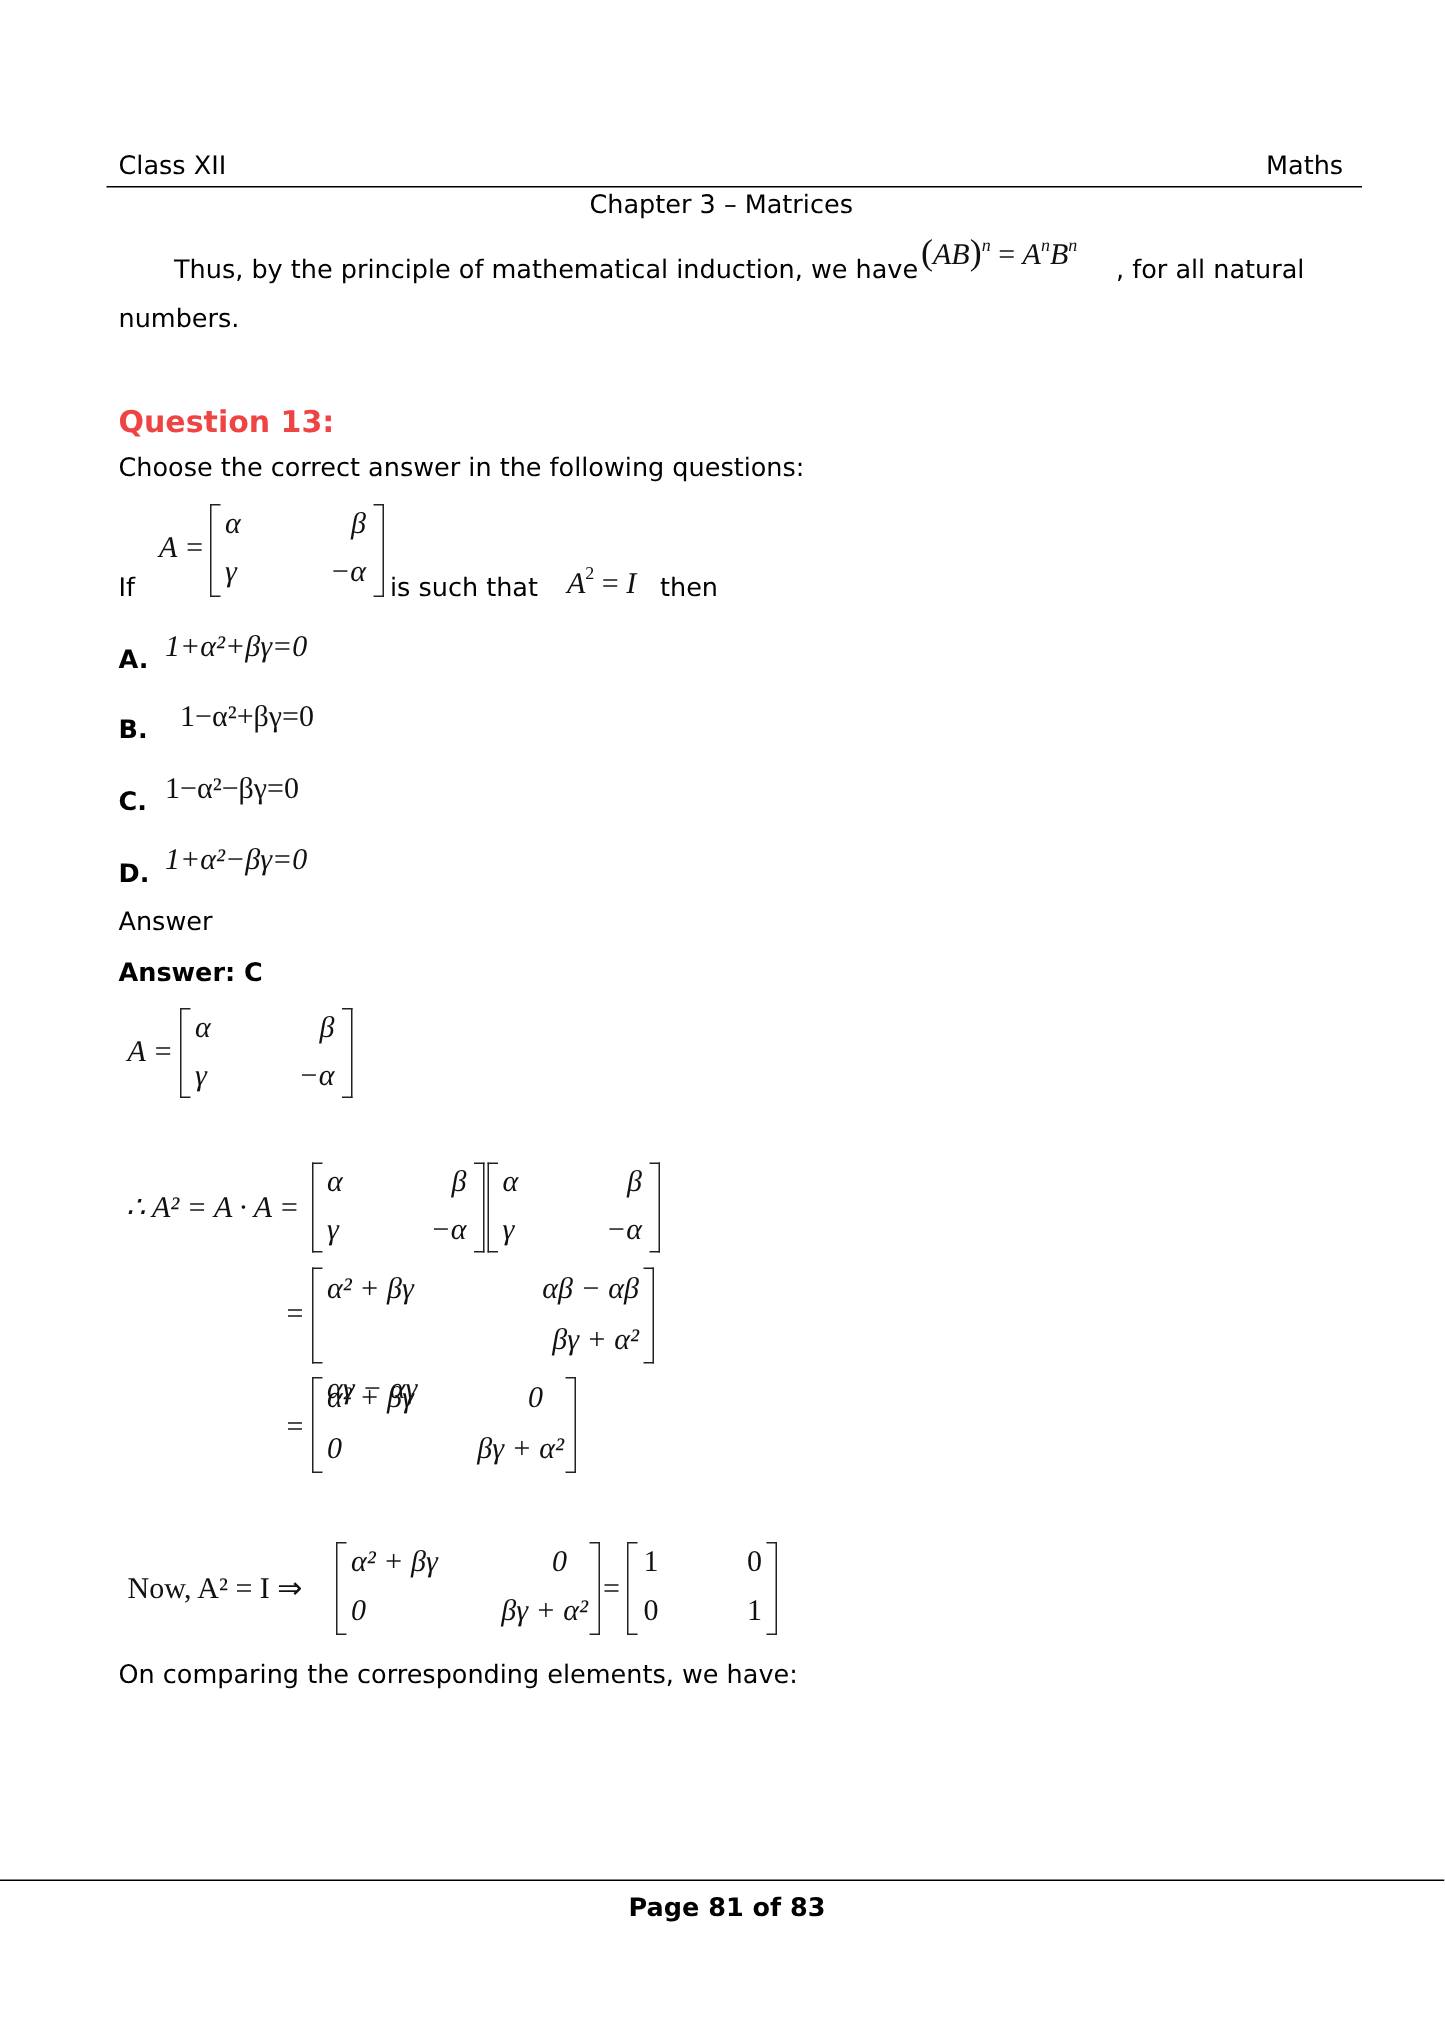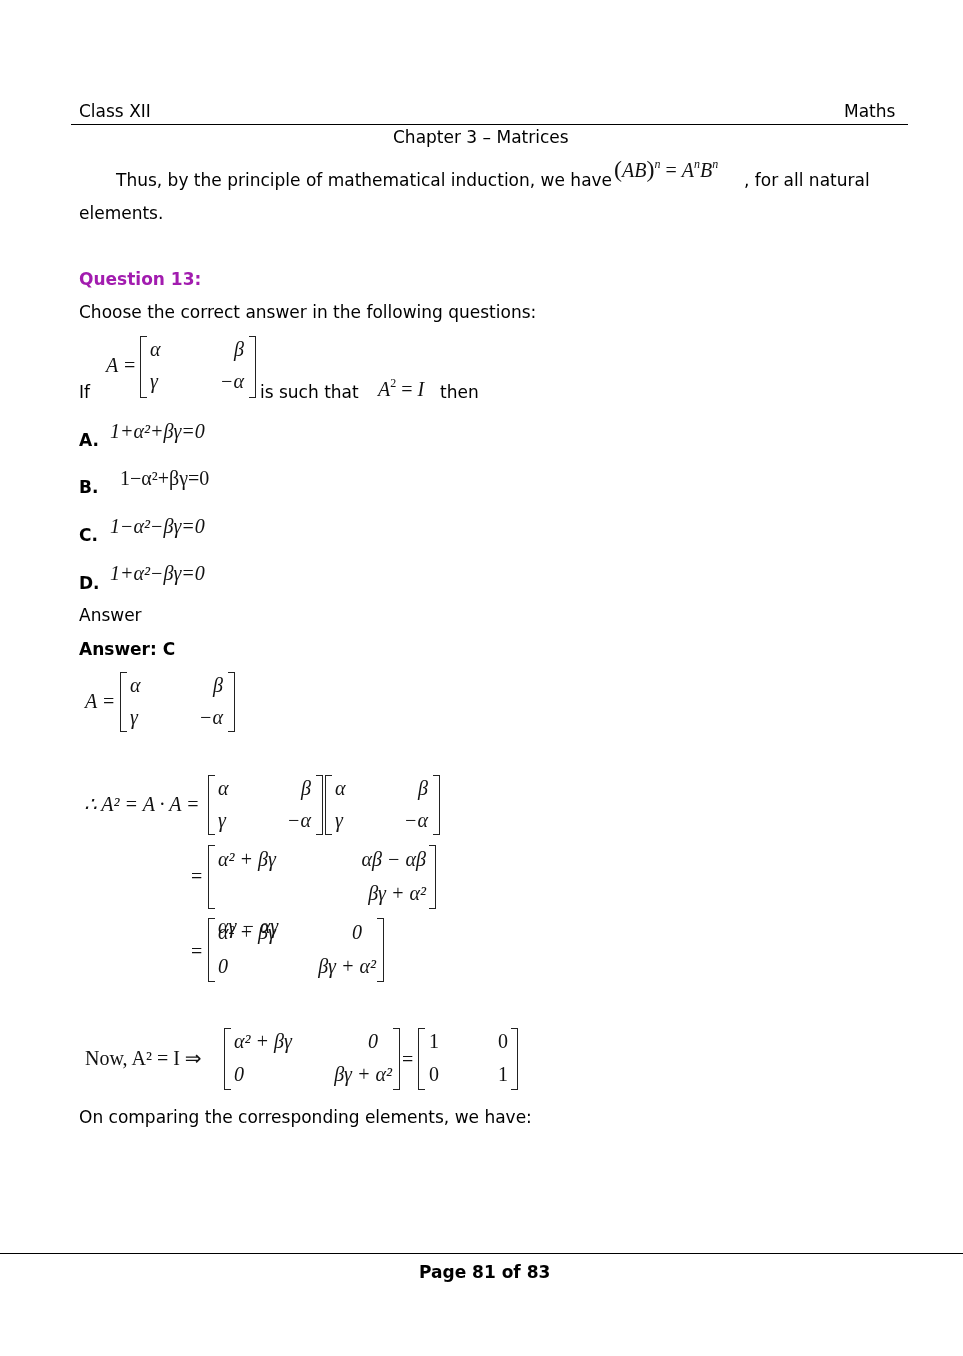--- a/index.html
+++ b/index.html
@@ -4,21 +4,21 @@
 <style>
   html, body { margin:0; padding:0; background:#ffffff; }
   body { width:963px; height:1356px; position:relative; overflow:hidden;
          font-family:"DejaVu Sans", sans-serif; color:#000; }
   .abs { position:absolute; }
   .txt { font-size:17px; line-height:20px; white-space:nowrap; }
   .math { font-family:"Liberation Serif", serif; font-size:20px; color:#111; white-space:nowrap; }
   .math i { font-style:italic;text-align:right; }
   .hdr { font-size:17px; }
   .rule { position:absolute; height:0; border-top:1.5px solid #000; }
-  .qhead { color:#a21caf; font-weight:bold; font-size:17px; }
+  .qhead { color:#ef4444; font-weight:bold; font-size:20px; }
   .bold { font-weight:bold; }
   
   .mx { position:absolute; }
   .mx .lb, .mx .rb { position:absolute; top:0; bottom:0; width:6px; border:1.4px solid #222; }
   .mx .lb { left:0; border-right:none; }
   .mx .rb { right:0; border-left:none; }
   .mx .cell { position:absolute; font-family:"Liberation Serif", serif; font-size:20px; font-style:italic; white-space:nowrap; color:#111; }
   sup { font-size:12px; vertical-align:9px; line-height:0; }
 </style>
 </head>
@@ -27,21 +27,21 @@
 <div class="abs hdr" style="left:79px; top:101px;">Class XII</div>
 <div class="abs hdr" style="left:393px; top:101px;margin-top:26px;">Chapter 3 – Matrices</div>
 <div class="abs hdr" style="left:844px; top:101px;">Maths</div>
 <div class="rule" style="left:71px; width:837px; top:124px;"></div>
 
 <div class="abs txt" style="left:79px; top:170px;margin-left:37px;">Thus, by the principle of mathematical induction, we have</div>
 <div class="abs math" style="left:614px; top:156px; font-size:20px;">
   <span style="font-size:24px;">(</span><i>AB</i><span style="font-size:24px;">)</span><sup><i>n</i></sup> = <i>A</i><sup><i>n</i></sup><i>B</i><sup><i>n</i></sup>
 </div>
 <div class="abs txt" style="left:744px; top:170px;">, for all natural</div>
-<div class="abs txt" style="left:79px; top:203px;">elements.</div>
+<div class="abs txt" style="left:79px; top:203px;">numbers.</div>
 
 <div class="abs qhead" style="left:79px; top:269px;">Question 13:</div>
 <div class="abs txt" style="left:79px; top:302px;">Choose the correct answer in the following questions:</div>
 <div class="abs txt" style="left:79px; top:382px;">If</div>
 <div class="abs math" style="left:106px; top:354px; font-style:italic;"><span>A =</span></div>
 <div class="mx" style="left:140px; top:336px; width:116px; height:62px;">
   <div class="lb"></div>
   <div class="rb"></div>
   <div class="cell" style="left:10px; top:2px;">α</div>
   <div class="cell" style="right:12px; top:2px;">β</div>
@@ -50,21 +50,21 @@
 </div>
 <div class="abs txt" style="left:260px; top:382px;">is such that</div>
 <div class="abs math" style="left:378px; top:378px;"><i>A</i><sup>2</sup> = <i>I</i></div>
 <div class="abs txt" style="left:440px; top:382px;">then</div>
 
 <div class="abs txt bold" style="left:79px; top:430px;">A.</div>
 <div class="abs math" style="left:110px; top:420px; font-style:italic;">1+α²+βγ=0</div>
 <div class="abs txt bold" style="left:79px; top:477px;">B.</div>
 <div class="abs math" style="left:120px; top:467px; ">1−α²+βγ=0</div>
 <div class="abs txt bold" style="left:79px; top:525px;">C.</div>
-<div class="abs math" style="left:110px; top:515px; font-style:italic;">1−α²−βγ=0</div>
+<div class="abs math" style="left:110px; top:515px; ">1−α²−βγ=0</div>
 <div class="abs txt bold" style="left:79px; top:573px;">D.</div>
 <div class="abs math" style="left:110px; top:562px; font-style:italic;">1+α²−βγ=0</div>
 
 <div class="abs txt" style="left:79px; top:605px;">Answer</div>
 <div class="abs txt bold" style="left:79px; top:639px;">Answer: C</div>
 
 <div class="abs math" style="left:85px; top:690px; font-style:italic;">A =</div>
 <div class="mx" style="left:120px; top:672px; width:115px; height:60px;">
   <div class="lb"></div>
   <div class="rb"></div>

